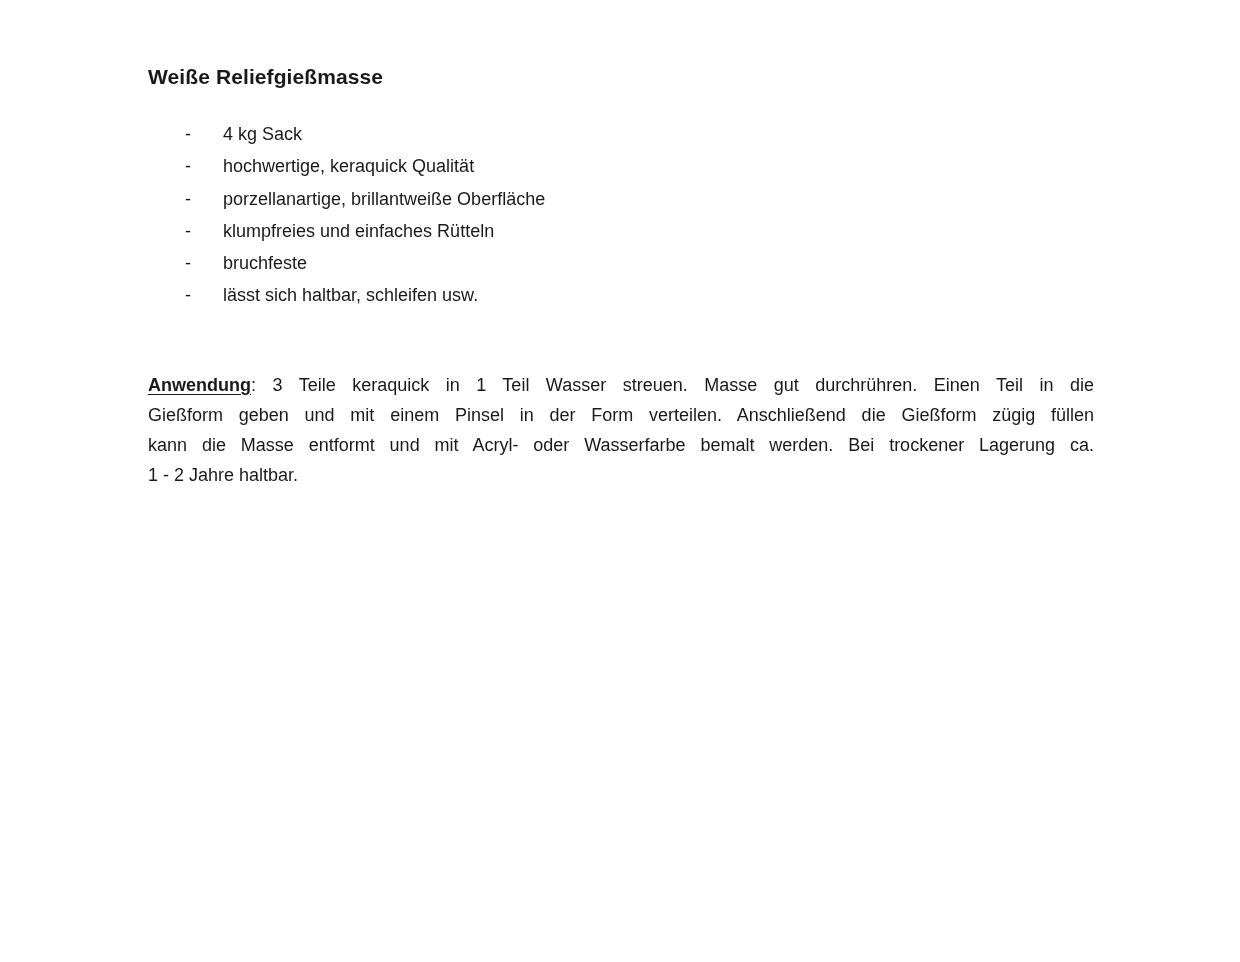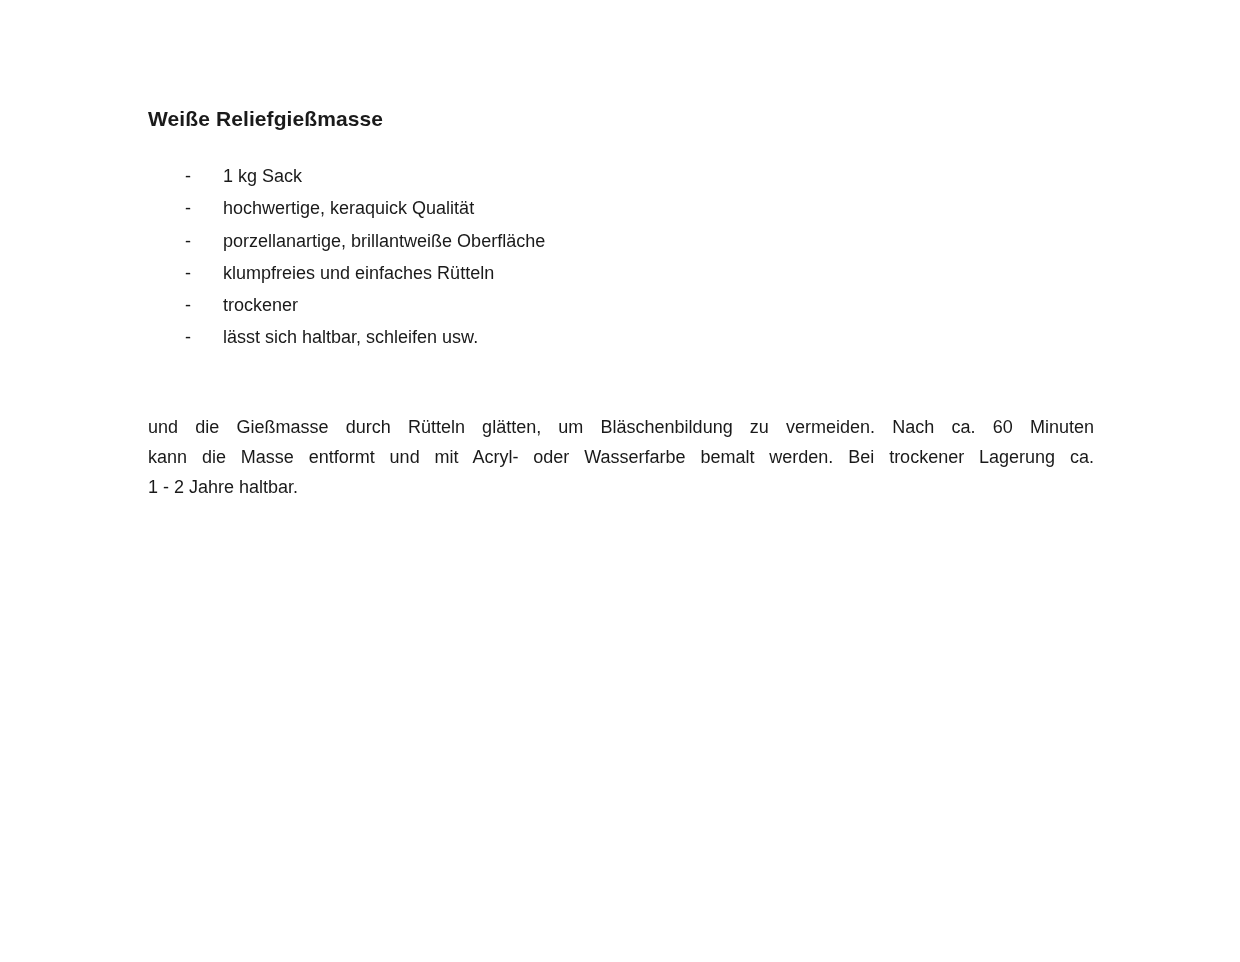--- a/index.html
+++ b/index.html
@@ -8,21 +8,21 @@
     height: 962px;
     background: #ffffff;
     font-family: "Liberation Sans", sans-serif;
     color: #1a1a1a;
     overflow: hidden;
   }
   .doc-page {
     position: relative;
     width: 1240px;
     height: 962px;
-    padding: 106px 146px 0 148px;
+    padding: 64px 146px 0 148px;
   }
   .doc-title {
     font-size: 21px;
     font-weight: bold;
     line-height: 26px;
     letter-spacing: 0.1px;
   }
   .feature-list {
     margin-top: 28px;
     list-style: none;
@@ -66,43 +66,47 @@
 </head>
 <body>
 
 <div class="doc-page">
 
   <h1 class="doc-title">Weiße Reliefgießmasse</h1>
 
   <ul class="feature-list">
     <li class="feature-item">
       <span class="feature-dash">-</span>
-      <span class="feature-text">1 kg Sack</span>
+      <span class="feature-text">4 kg Sack</span>
     </li>
     <li class="feature-item">
       <span class="feature-dash">-</span>
       <span class="feature-text">hochwertige, keraquick Qualität</span>
     </li>
     <li class="feature-item">
       <span class="feature-dash">-</span>
       <span class="feature-text">porzellanartige, brillantweiße Oberfläche</span>
     </li>
     <li class="feature-item">
       <span class="feature-dash">-</span>
       <span class="feature-text">klumpfreies und einfaches Rütteln</span>
     </li>
     <li class="feature-item">
       <span class="feature-dash">-</span>
-      <span class="feature-text">trockener</span>
+      <span class="feature-text">bruchfeste</span>
     </li>
     <li class="feature-item">
       <span class="feature-dash">-</span>
       <span class="feature-text">lässt sich haltbar, schleifen usw.</span>
     </li>
   </ul>
 
   <div class="usage-para">
-    <div class="para-line stretch">und die Gießmasse durch Rütteln glätten, um Bläschenbildung zu vermeiden. Nach ca. 60 Minuten</div>
+    <div class="para-line stretch">
+      <span class="usage-label">Anwendung</span><span>:</span>
+      <span>3 Teile keraquick in 1 Teil Wasser streuen. Masse gut durchrühren. Einen Teil in die</span>
+    </div>
+    <div class="para-line stretch">Gießform geben und mit einem Pinsel in der Form verteilen. Anschließend die Gießform zügig füllen</div>
     <div class="para-line stretch">kann die Masse entformt und mit Acryl- oder Wasserfarbe bemalt werden. Bei trockener Lagerung ca.</div>
     <div class="para-line last">1 - 2 Jahre haltbar.</div>
   </div>
 
 </div>
 
 </body></html>

